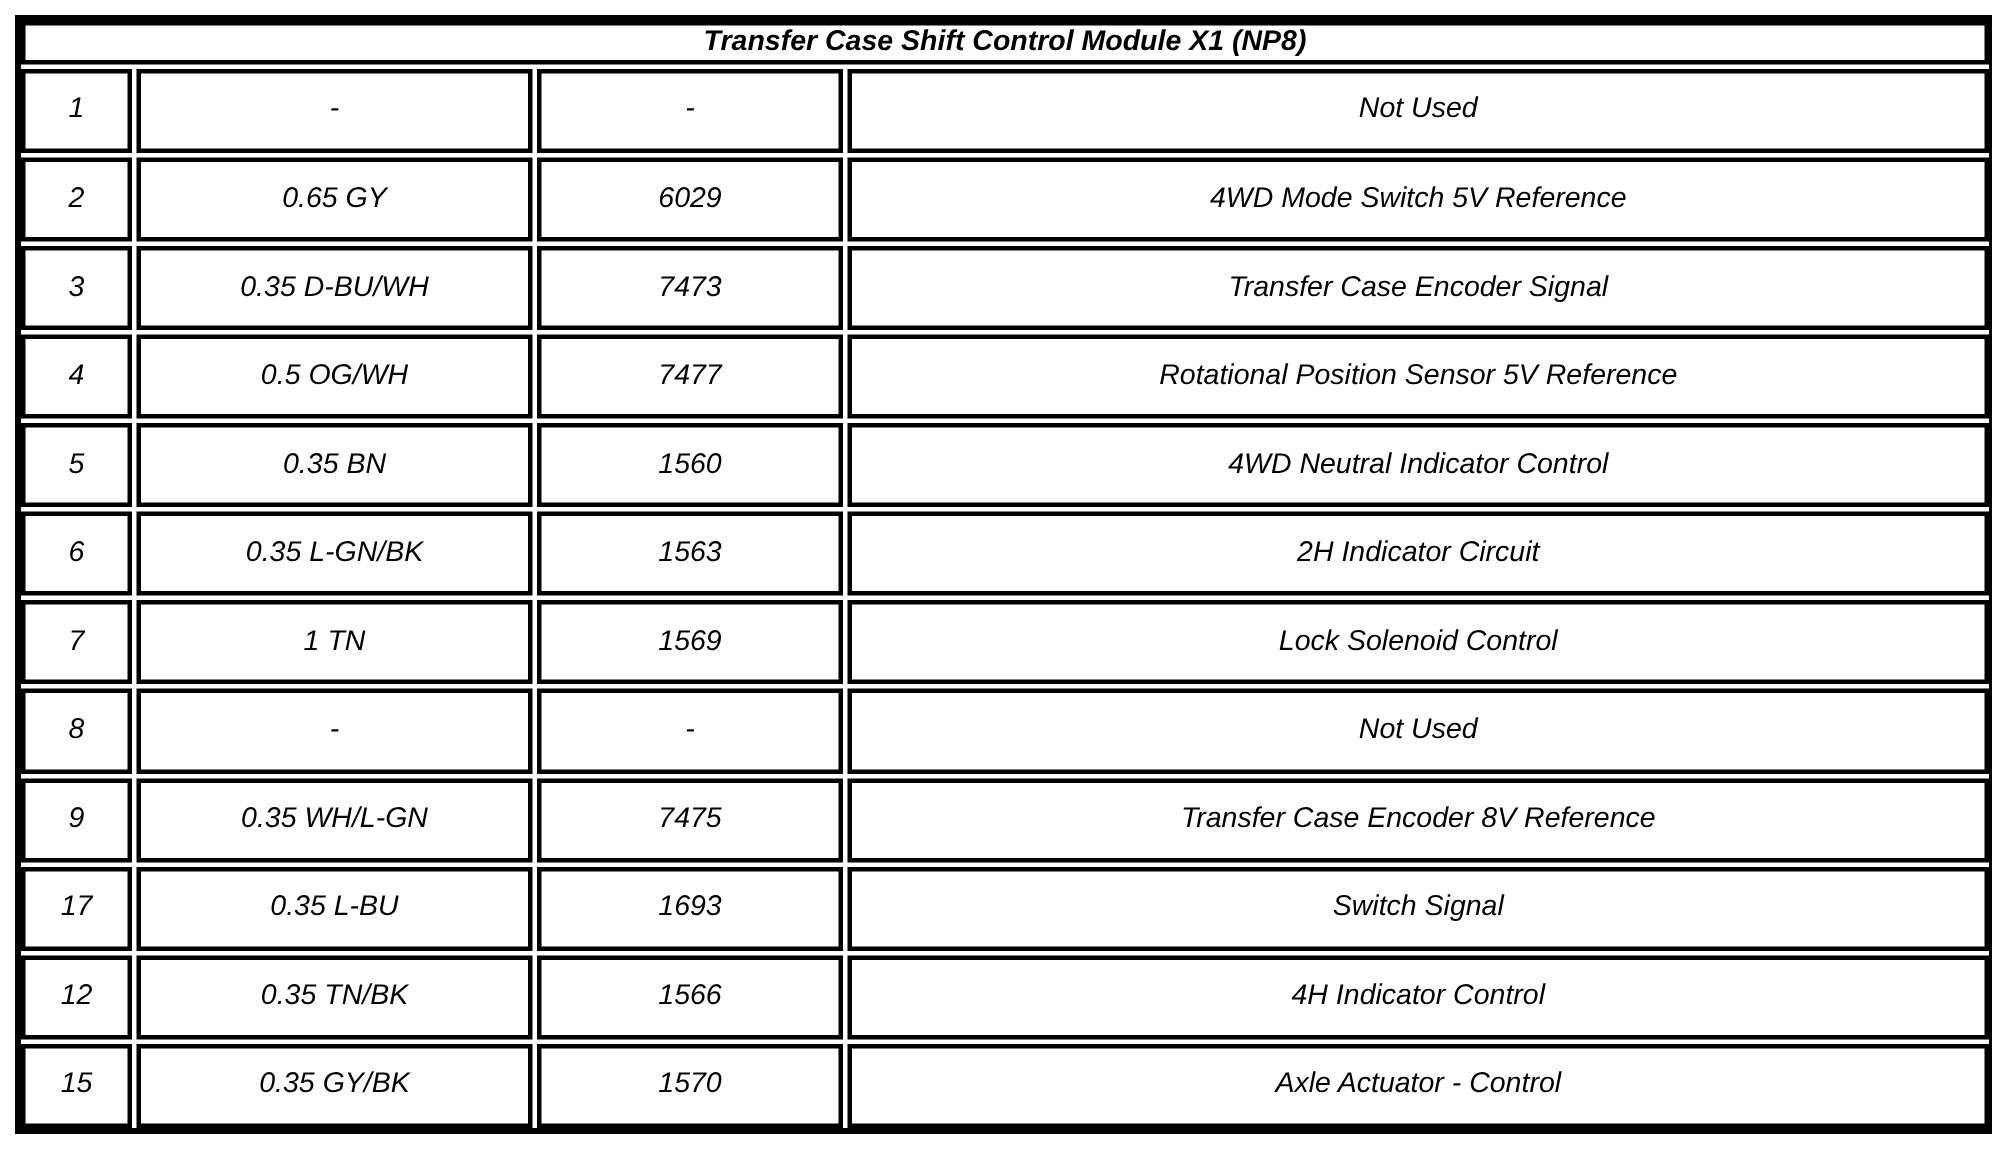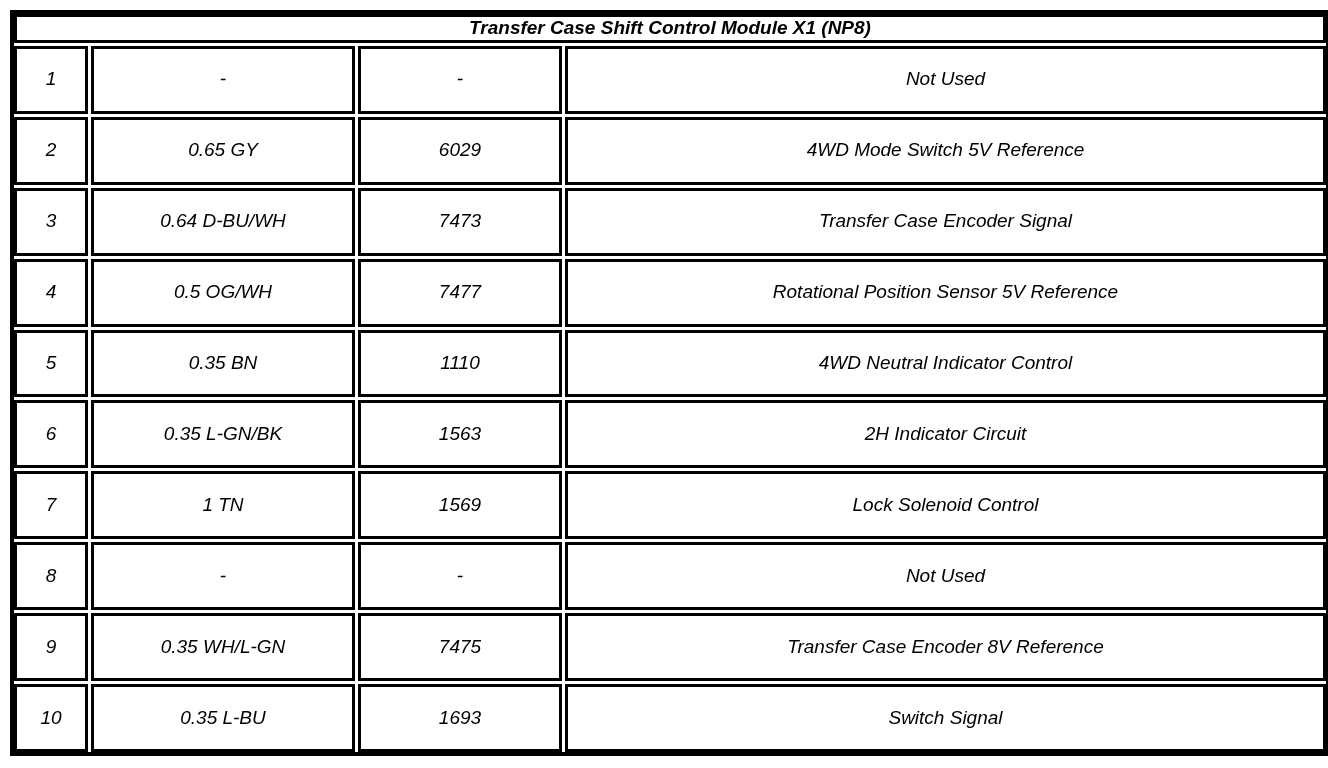--- a/index.html
+++ b/index.html
@@ -94,36 +94,36 @@
 
   <tr>
     <td class="pin-cell">2</td>
     <td class="wire-color-cell">0.65 GY</td>
     <td class="circuit-no-cell">6029</td>
     <td class="function-cell">4WD Mode Switch 5V Reference</td>
   </tr>
 
   <tr>
     <td class="pin-cell">3</td>
-    <td class="wire-color-cell">0.64 D-BU/WH</td>
+    <td class="wire-color-cell">0.35 D-BU/WH</td>
     <td class="circuit-no-cell">7473</td>
     <td class="function-cell">Transfer Case Encoder Signal</td>
   </tr>
 
   <tr>
     <td class="pin-cell">4</td>
     <td class="wire-color-cell">0.5 OG/WH</td>
     <td class="circuit-no-cell">7477</td>
     <td class="function-cell">Rotational Position Sensor 5V Reference</td>
   </tr>
 
   <tr>
     <td class="pin-cell">5</td>
     <td class="wire-color-cell">0.35 BN</td>
-    <td class="circuit-no-cell">1110</td>
+    <td class="circuit-no-cell">1560</td>
     <td class="function-cell">4WD Neutral Indicator Control</td>
   </tr>
 
   <tr>
     <td class="pin-cell">6</td>
     <td class="wire-color-cell">0.35 L-GN/BK</td>
     <td class="circuit-no-cell">1563</td>
     <td class="function-cell">2H Indicator Circuit</td>
   </tr>
 
@@ -143,26 +143,38 @@
 
   <tr>
     <td class="pin-cell">9</td>
     <td class="wire-color-cell">0.35 WH/L-GN</td>
     <td class="circuit-no-cell">7475</td>
     <td class="function-cell">Transfer Case Encoder 8V Reference</td>
   </tr>
 
 
   <tr>
-    <td class="pin-cell">10</td>
+    <td class="pin-cell">17</td>
     <td class="wire-color-cell">0.35 L-BU</td>
     <td class="circuit-no-cell">1693</td>
     <td class="function-cell">Switch Signal</td>
   </tr>
 
+  <tr>
+    <td class="pin-cell">12</td>
+    <td class="wire-color-cell">0.35 TN/BK</td>
+    <td class="circuit-no-cell">1566</td>
+    <td class="function-cell">4H Indicator Control</td>
+  </tr>
 
 
 
+  <tr>
+    <td class="pin-cell">15</td>
+    <td class="wire-color-cell">0.35 GY/BK</td>
+    <td class="circuit-no-cell">1570</td>
+    <td class="function-cell">Axle Actuator - Control</td>
+  </tr>
 
 </tbody>
     </table>
   </div>
 </div>
 
 </body></html>

